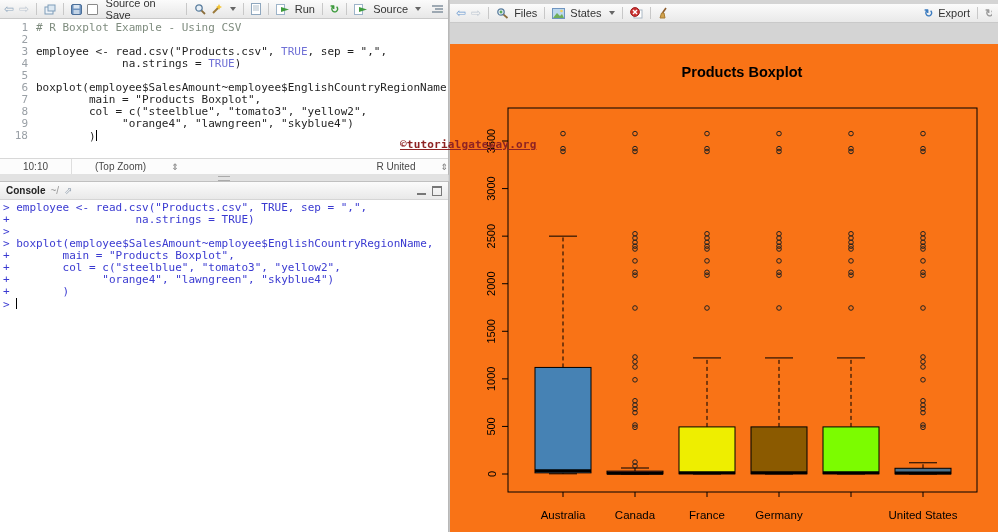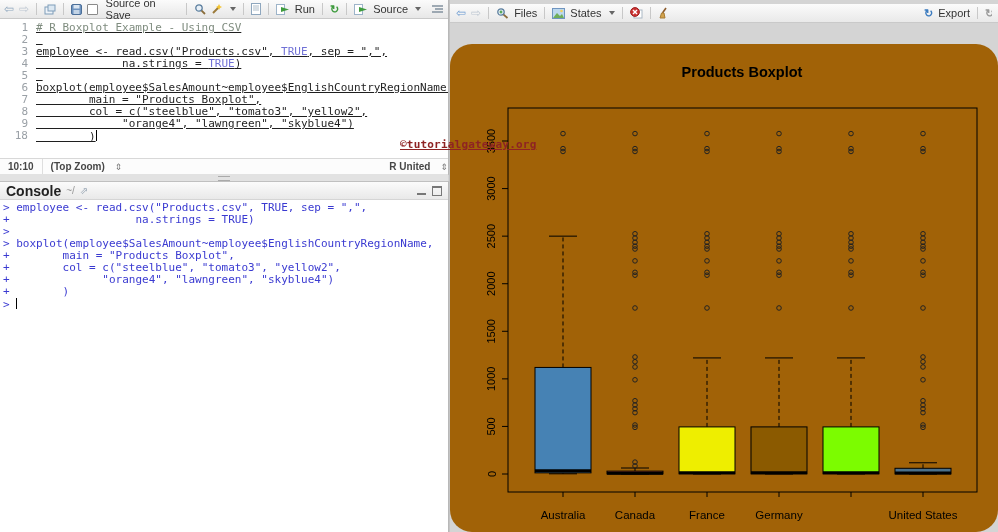--- a/index.html
+++ b/index.html
@@ -19,60 +19,60 @@
   .chk{width:9px;height:9px;border:1px solid #8a8a8a;background:#fff;border-radius:1px;display:inline-block;margin-right:3px;}
   .tb-label{font-size:11px;color:#333;}
   .glyph{font-size:11px;line-height:1;}
   .g-green{color:#3e9b3e;font-weight:bold;}
   .g-blue{color:#3b7bbf;font-weight:bold;}
   .g-gray{color:#9a9a9a;font-weight:bold;}
 
   .editor{position:relative;height:139px;overflow:hidden;background:#fff;}
   .gutter{position:absolute;left:0;top:3px;width:28px;text-align:right;color:#9aa0a6;
     font:11px/12px "DejaVu Sans Mono",monospace;}
-  .codearea{position:absolute;left:36px;top:3px;right:3px;font:11px/12px "DejaVu Sans Mono",monospace;white-space:pre;color:#1f1f1f;text-decoration:underline;}
+  .codearea{position:absolute;left:36px;top:3px;right:3px;font:11px/12px "DejaVu Sans Mono",monospace;white-space:pre;color:#1f1f1f;}
   .tok-comment{color:#7f8c7f;}
   .tok-plain{color:#1f1f1f;}
   .tok-const{color:#7071d6;}
   .caret{display:inline-block;width:1px;height:11px;background:#000;vertical-align:-1px;}
 
   .statusbar{display:flex;align-items:center;height:15px;border-top:1px solid #d8d8d8;
     background:#fcfcfc;font-size:10px;color:#474747;}
-  .sb-cell{padding:0 8px;font-weight:bold;}
+  .sb-cell{padding:0 23px;}
   .sb-div{width:1px;height:15px;background:#dedede;}
   .updown{font-size:9px;color:#777;margin-left:2px;}
 
   
   .h-split{position:absolute;left:0;top:174px;width:448px;height:7px;background:#e2e2e2;}
   .h-grip{position:absolute;left:218px;top:2px;width:12px;height:3px;
     border-top:1px solid #aaa;border-bottom:1px solid #aaa;}
 
   
   .console-pane{left:0;top:181px;width:448px;height:351px;border-right:1px solid #b8b8b8;border-top:1px solid #c0c0c0;}
   .console-header{display:flex;align-items:center;gap:5px;height:17px;padding:0 6px;
     background:linear-gradient(#fbfbfb,#e9e9e9);border-bottom:1px solid #d5d5d5;}
-  .ch-title{font-size:14px;font-weight:bold;color:#222;}
+  .ch-title{font-size:10px;font-weight:bold;color:#222;}
   .ch-path{font-size:10px;color:#999;}
   .share{font-size:10px;color:#9aa7b5;}
   .winbtns{display:flex;align-items:center;gap:6px;margin-left:auto;}
   .btn-min{width:9px;height:7px;border-bottom:2px solid #777;}
   .btn-max{width:8px;height:7px;border:1px solid #777;border-top-width:2px;}
   .console-body{padding:2px 0 0 3px;font:11px/12px "DejaVu Sans Mono",monospace;color:#3a3ad1;white-space:pre;}
 
   
   .right-pane{left:449px;top:0;right:0;bottom:0;position:absolute;background:#d4d4d4;border-left:1px solid #c4c4c4;}
   .top-strip{height:4px;background:#d4d4d4;}
   .tabbar{position:relative;display:flex;align-items:flex-end;height:22px;
     background:linear-gradient(#f2f2f2,#dcdcdc);border-bottom:1px solid #a9a9a9;padding-left:4px;}
   .rtab{font-size:11px;color:#333;padding:4px 10px 3px;cursor:default;}
   .rtab.active{background:#fff;border:1px solid #a9a9a9;border-bottom:1px solid #fff;
     margin-bottom:-1px;border-radius:3px 3px 0 0;font-weight:bold;color:#111;}
   .plots-toolbar{display:flex;align-items:center;gap:5px;height:18px;padding:0 6px;
     background:linear-gradient(#fbfbfb,#e9e9e9);border-bottom:1px solid #c9c9c9;font-size:11px;color:#333;}
-  .plot-area{position:absolute;left:0;top:44px;right:0;bottom:0;background:#a16207;border-radius:22px;}
+  .plot-area{position:absolute;left:0;top:44px;right:0;bottom:0;background:#f97316;}
   .plot-area svg{display:block;}
 
   
   .watermark{position:absolute;left:400px;top:138px;font:bold 11px/13px "DejaVu Sans Mono",monospace;
     color:#8e2323;z-index:20;letter-spacing:0.2px;text-decoration:underline;}
 
   .cutoff{width:7px;overflow:hidden;display:inline-flex;}
 </style>
 </head>
 <body>

